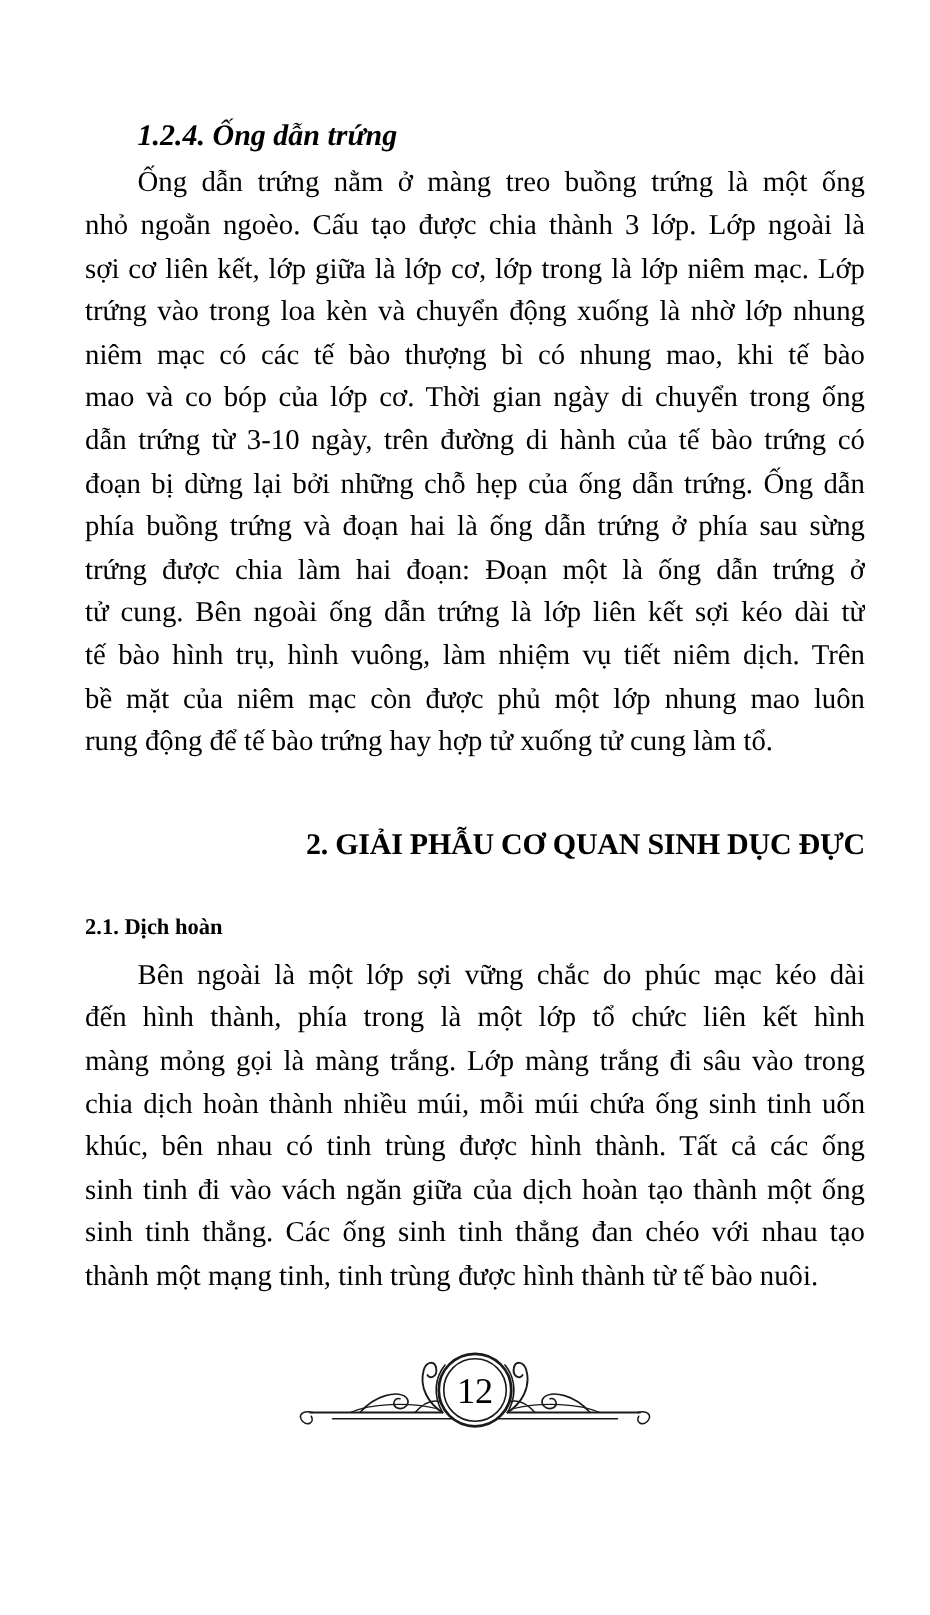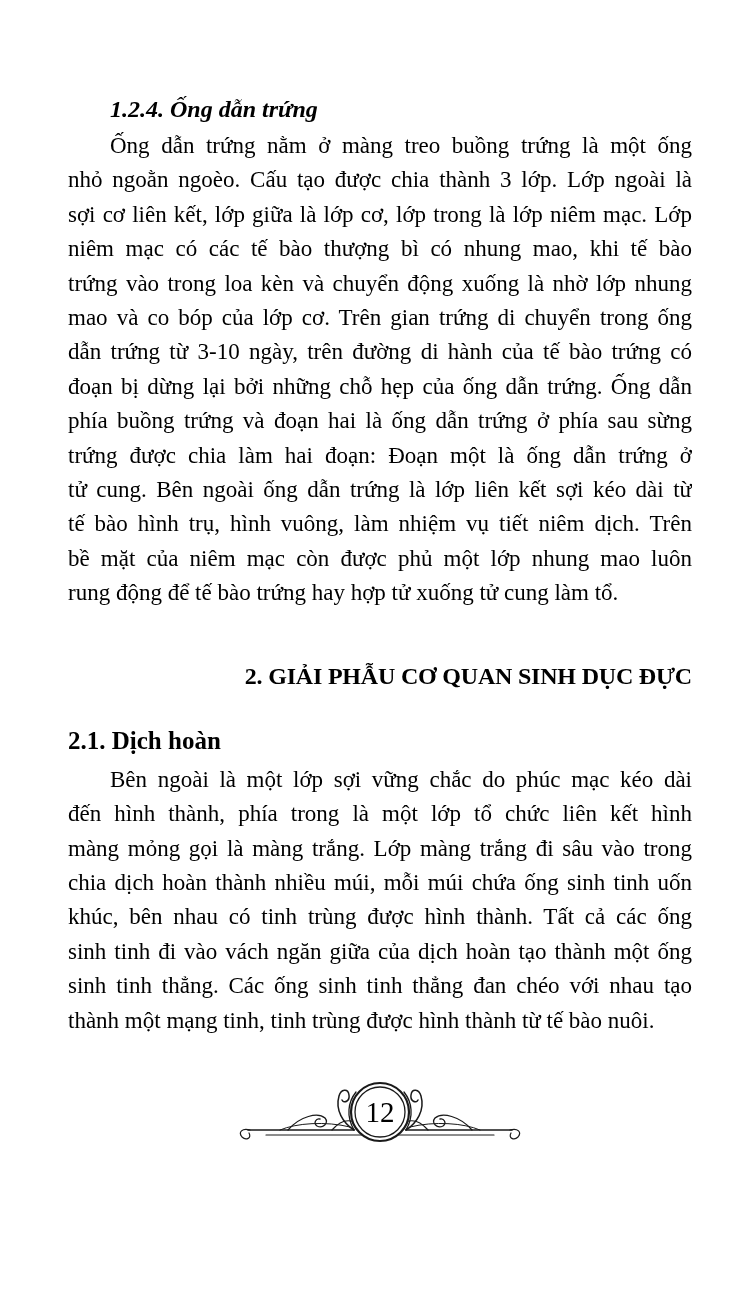--- a/index.html
+++ b/index.html
@@ -37,21 +37,21 @@
   .h-section {
     font-size: 24px;
     font-weight: bold;
     text-align: right;
     line-height: 38px;
     margin: 46px 0 0 0;
     letter-spacing: -0.2px;
   }
 
   .h-sub2 {
-    font-size: 25px;
+    font-size: 18px;
     font-weight: bold;
     line-height: 36px;
     margin: 28px 0 0 0;
   }
 
   .footer-ornament {
     display: block;
     margin: 34px auto 0 auto;
   }
   .footer-ornament text {
@@ -64,23 +64,23 @@
 
 <div class="page">
   <div class="content">
 
     <h3 class="h-sub">1.2.4. Ống dẫn trứng</h3>
 
     <div class="para">
         <div class="line first">Ống dẫn trứng nằm ở màng treo buồng trứng là một ống</div>
         <div class="line">nhỏ ngoằn ngoèo. Cấu tạo được chia thành 3 lớp. Lớp ngoài là</div>
         <div class="line">sợi cơ liên kết, lớp giữa là lớp cơ, lớp trong là lớp niêm mạc. Lớp</div>
+        <div class="line">trứng vào trong loa kèn và chuyển động xuống là nhờ lớp nhung</div>
         <div class="line">niêm mạc có các tế bào thượng bì có nhung mao, khi tế bào</div>
-        <div class="line">trứng vào trong loa kèn và chuyển động xuống là nhờ lớp nhung</div>
-        <div class="line">mao và co bóp của lớp cơ. Trên gian trứng di chuyển trong ống</div>
+        <div class="line">mao và co bóp của lớp cơ. Thời gian ngày di chuyển trong ống</div>
         <div class="line">dẫn trứng từ 3-10 ngày, trên đường di hành của tế bào trứng có</div>
         <div class="line">đoạn bị dừng lại bởi những chỗ hẹp của ống dẫn trứng. Ống dẫn</div>
         <div class="line">phía buồng trứng và đoạn hai là ống dẫn trứng ở phía sau sừng</div>
         <div class="line">trứng được chia làm hai đoạn: Đoạn một là ống dẫn trứng ở</div>
         <div class="line">tử cung. Bên ngoài ống dẫn trứng là lớp liên kết sợi kéo dài từ</div>
         <div class="line">tế bào hình trụ, hình vuông, làm nhiệm vụ tiết niêm dịch. Trên</div>
         <div class="line">bề mặt của niêm mạc còn được phủ một lớp nhung mao luôn</div>
         <div class="line last">rung động để tế bào trứng hay hợp tử xuống tử cung làm tổ.</div>
       </div>
 

